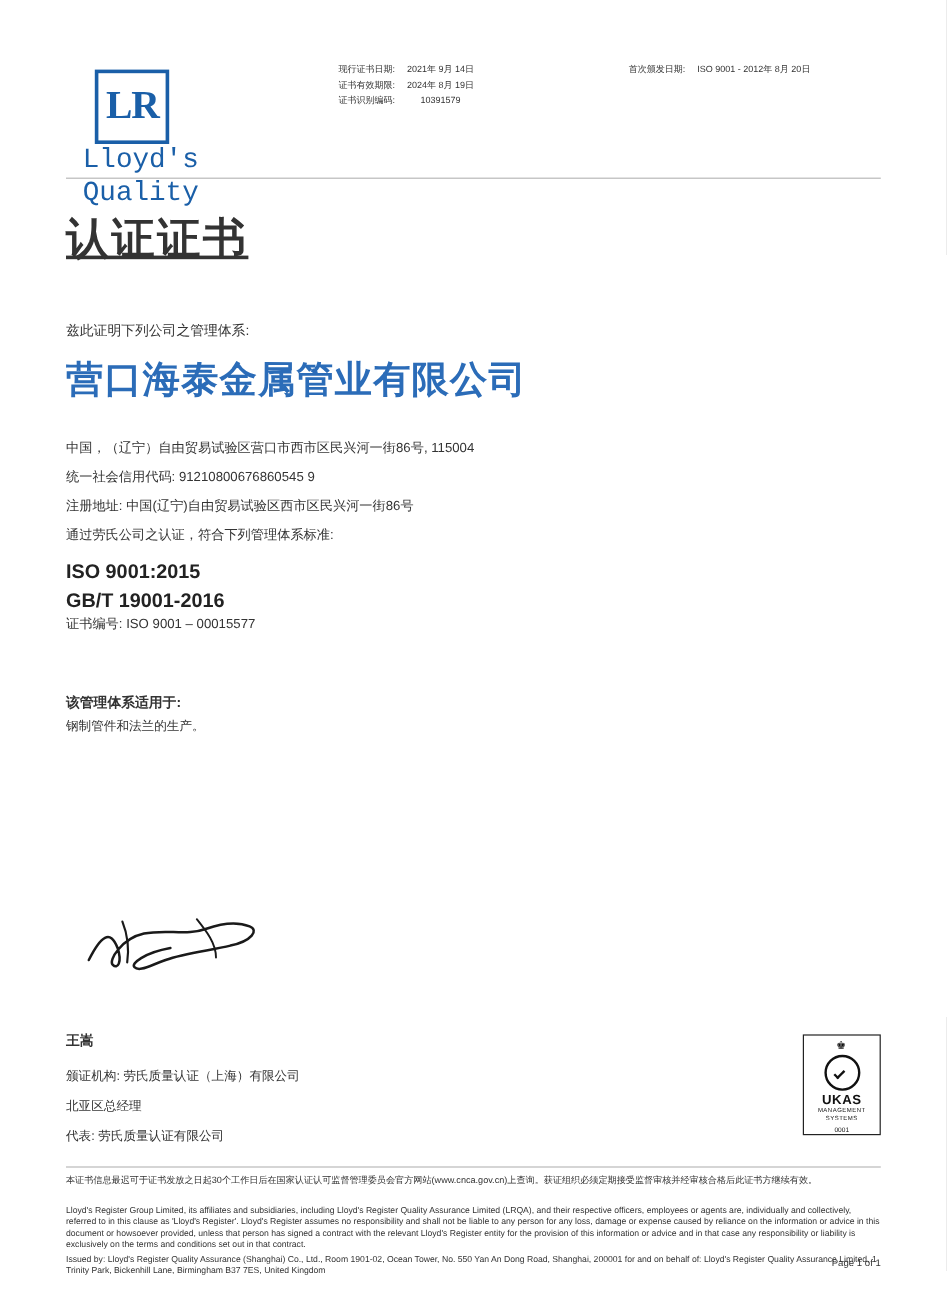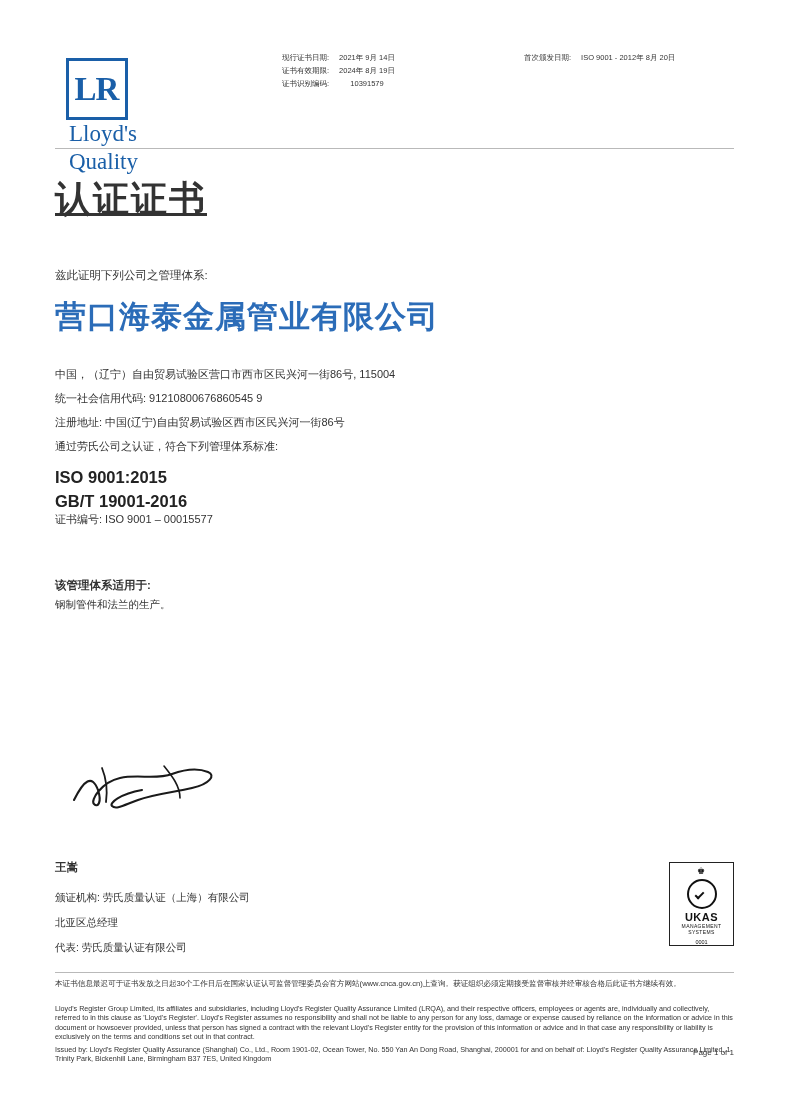--- a/index.html
+++ b/index.html
@@ -51,21 +51,21 @@
     font-family: "Liberation Serif", serif;
     font-weight: bold;
     font-size: 33px;
     letter-spacing: -1px;
   }
   .logo-text {
     margin-left: 14px;
     color: #1a5fa8;
     font-size: 23px;
     line-height: 1.2;
-    font-family: Liberation Serif, serif;
+    font-family: Liberation Mono, monospace;
   }
 
   .header-meta {
     position: absolute;
     left: 282px;
     top: 51px;
     display: flex;
     gap: 0px;
     font-size: 7.5px;
     color: #333333;

